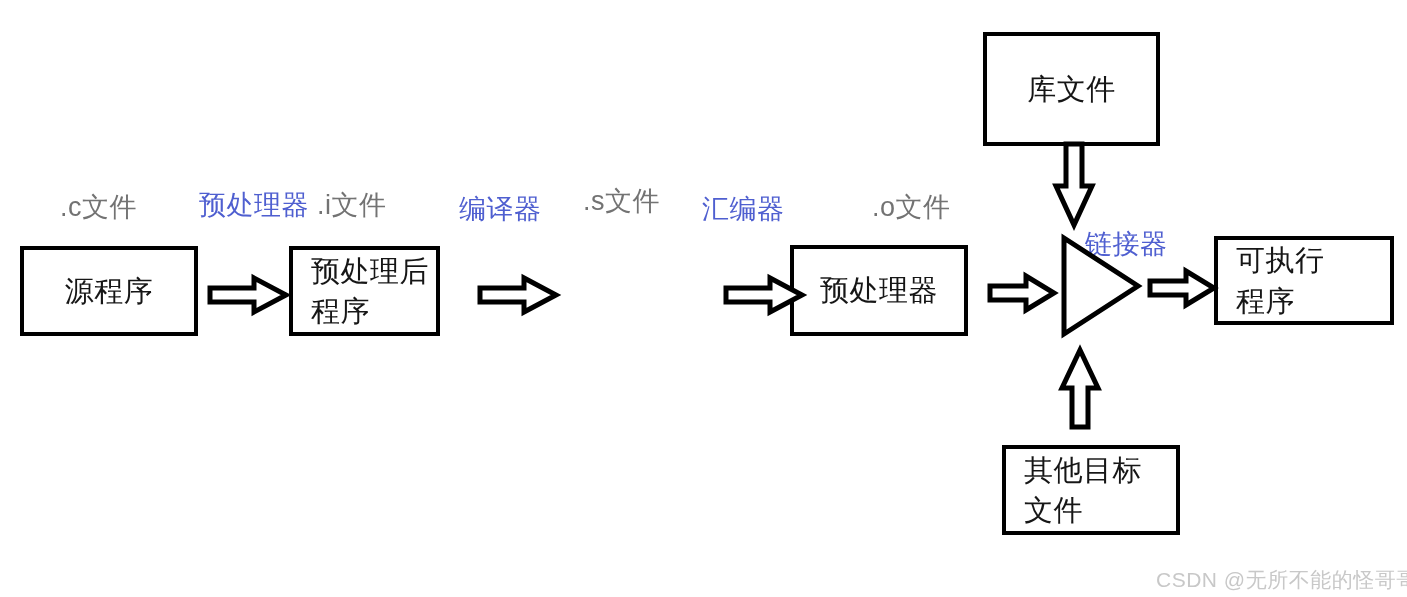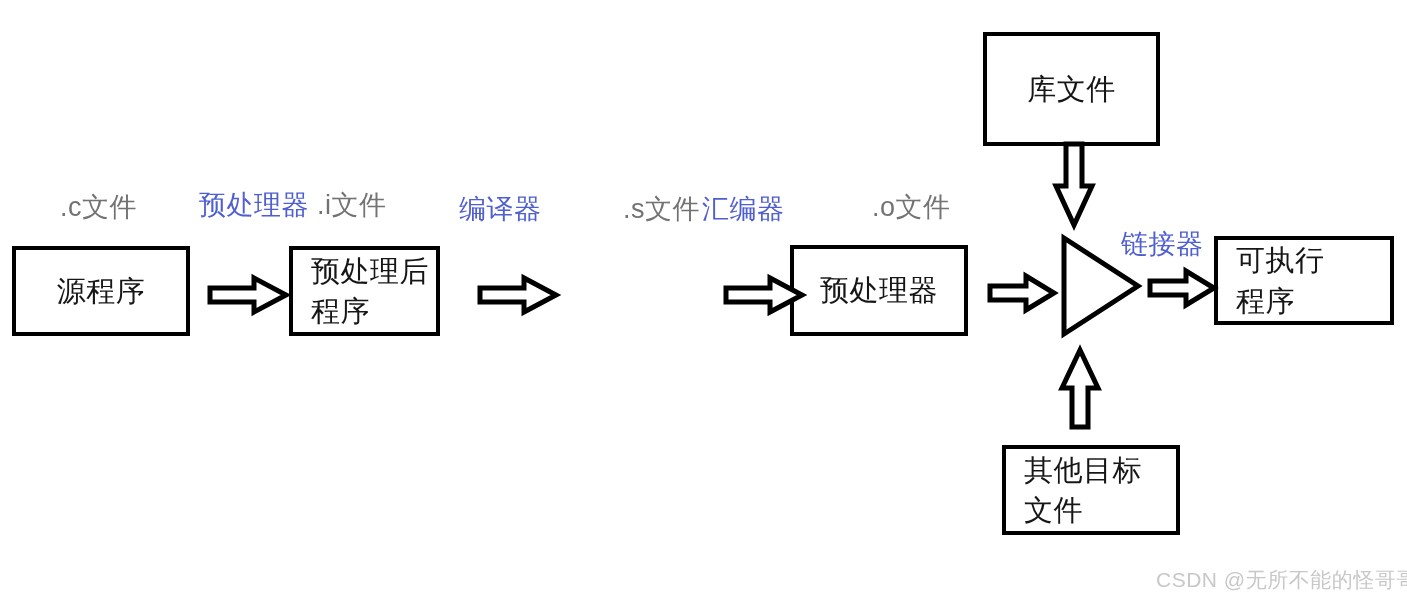--- a/index.html
+++ b/index.html
@@ -69,26 +69,26 @@
 </style>
 </head>
 <body>
 
 <div id="canvas">
 
   <div class="label red" style="left:60px;  top:194px;">.c文件</div>
   <div class="label blue" style="left:183px; top:192px;margin-left:16px;">预处理器</div>
   <div class="label red" style="left:317px; top:192px;text-align:center;">.i文件</div>
   <div class="label blue" style="left:459px; top:196px;">编译器</div>
-  <div class="label red" style="left:583px; top:196px;margin-left:40px;">.s文件</div>
+  <div class="label red" style="left:583px; top:188px;">.s文件</div>
   <div class="label blue" style="left:702px; top:196px;">汇编器</div>
   <div class="label red" style="left:828px; top:194px;margin-left:44px;">.o文件</div>
-  <div class="label blue" style="left:1085px;top:231px;margin-left:36px;">链接器</div>
+  <div class="label blue" style="left:1085px;top:231px;">链接器</div>
 
-  <div class="box center-text" style="left:12px; top:246px; width:178px; height:90px;">
+  <div class="box center-text" style="left:20px; top:246px; width:178px; height:90px;">
     <span class="line">源程序</span>
   </div>
 
   <div class="box left-text" style="left:289px; top:246px; width:151px; height:90px;">
     <span class="line">预处理后</span>
     <span class="line">程序</span>
   </div>
 
 
   <div class="box center-text" style="left:790px; top:245px; width:178px; height:91px;">

